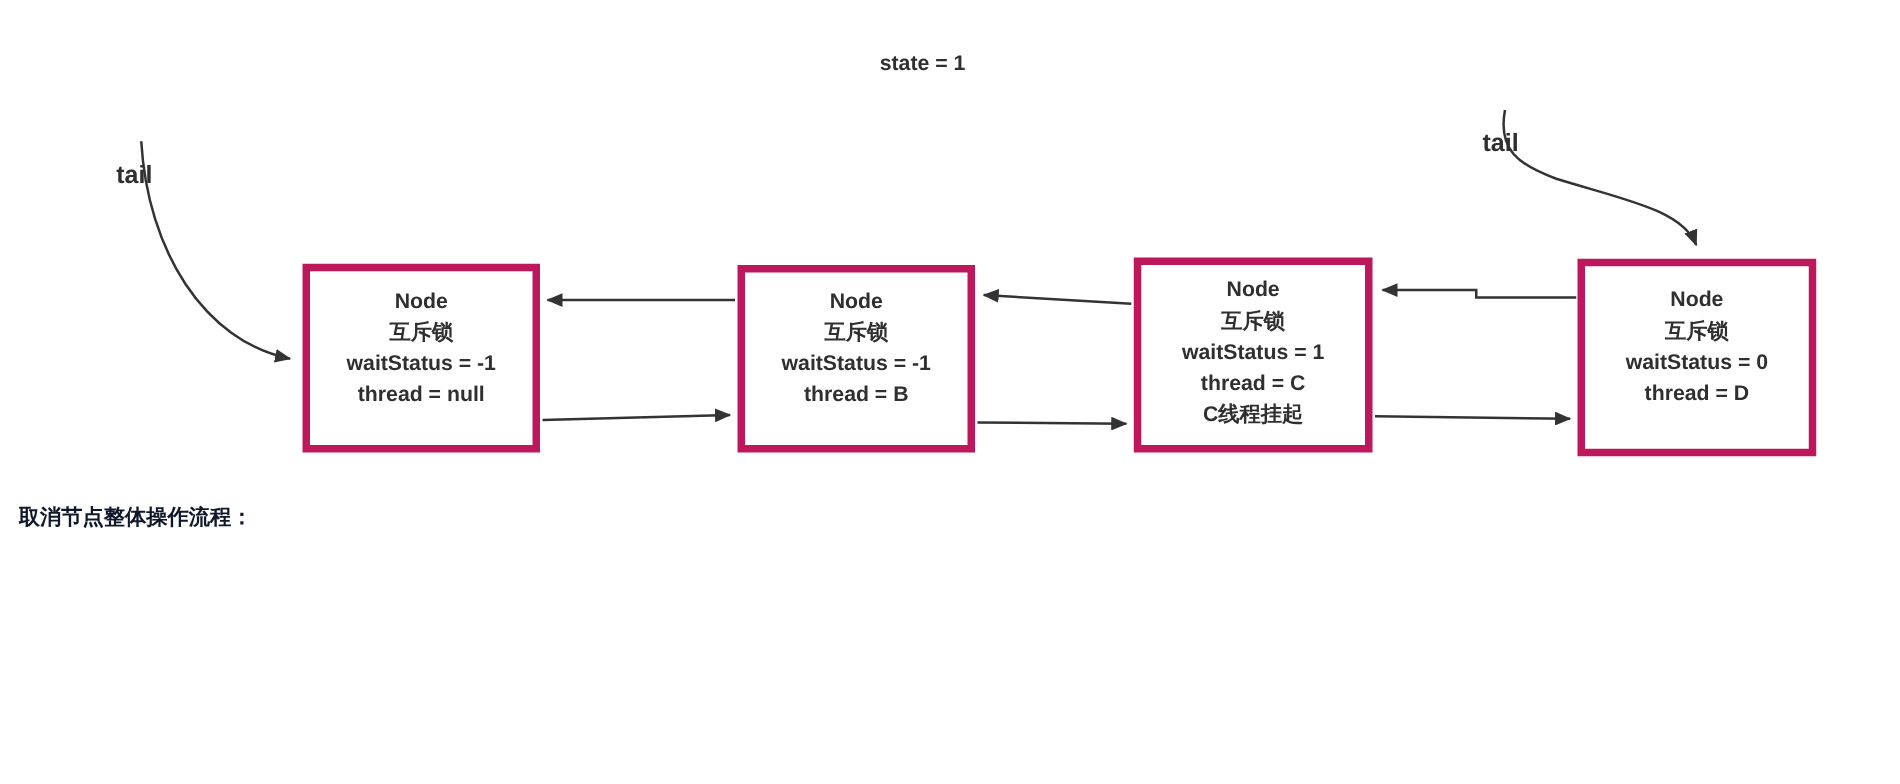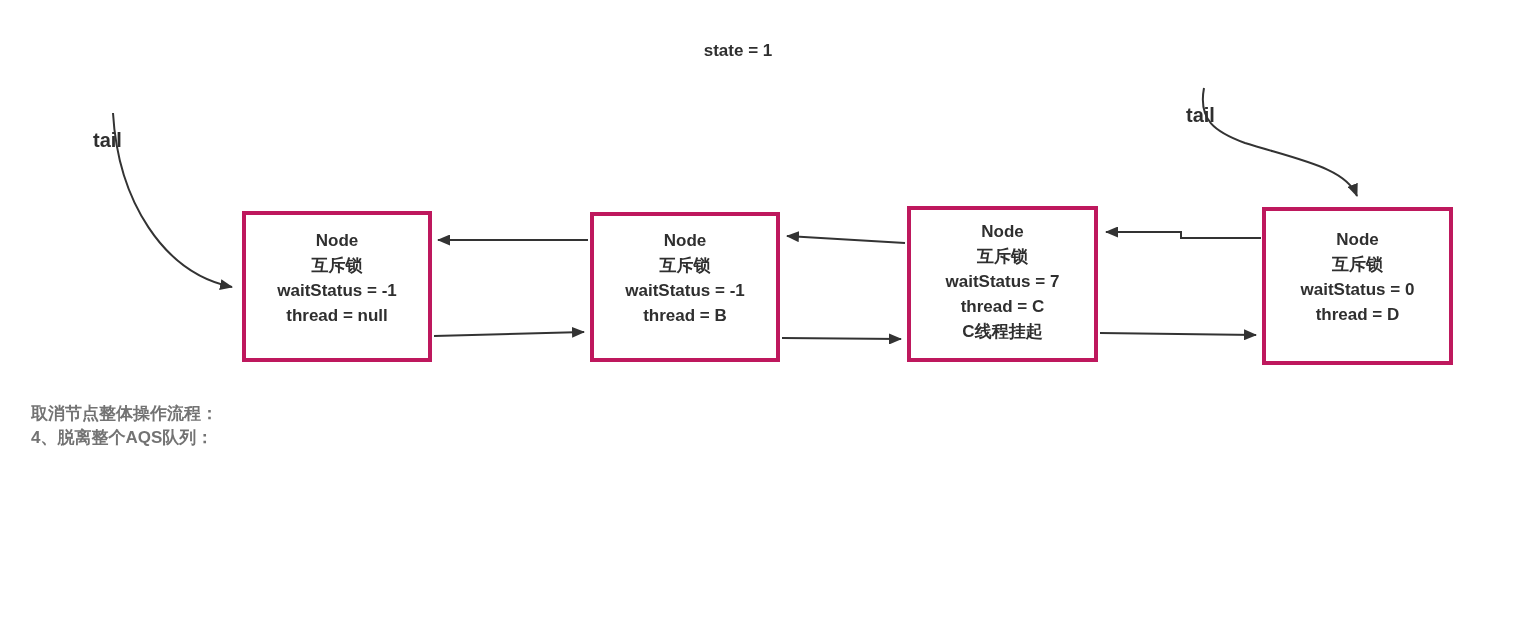--- a/index.html
+++ b/index.html
@@ -21,37 +21,37 @@
     white-space:nowrap;
     margin-top:47px;
   }
   .core-attr{
     position:absolute;left:653px;top:38px;width:170px;
     text-align:center;font-size:17px;font-weight:bold;line-height:25px;
     color:#2f2f2f;
   }
   .node{
     position:absolute;
-    border:4px solid #be185d;
+    border:6px solid #be185d;
     background:#ffffff;
     display:flex;flex-direction:column;
     align-items:center;justify-content:center;
     text-align:center;
     font-size:17px;font-weight:bold;line-height:25px;
     color:#2f2f2f;
     box-sizing:border-box;
   }
   .node.pad4{padding-bottom:18px;}
   .node.pad5{padding-bottom:6px;}
   .nl{white-space:nowrap;}
 
   .notes{
-    position:absolute;left:31px;top:402px;
+    position:absolute;left:15px;top:402px;
     font-size:17px;font-weight:bold;line-height:24px;
-    color:#737373;
+    color:#0f172a;
   }
   .note-line{white-space:nowrap;}
   .note-line.indent{padding-left:26px;}
 </style>
 </head>
 <body>
 
 <div class="canvas">
 
   <svg class="arrow-layer">
@@ -92,30 +92,29 @@
   <div class="node pad4" style="left:590px;top:212px;width:190px;height:150px;">
     <div class="nl">Node</div>
     <div class="nl">互斥锁</div>
     <div class="nl">waitStatus = -1</div>
     <div class="nl">thread = B</div>
   </div>
 
   <div class="node pad5" style="left:907px;top:206px;width:191px;height:156px;">
     <div class="nl">Node</div>
     <div class="nl">互斥锁</div>
-    <div class="nl">waitStatus = 7</div>
+    <div class="nl">waitStatus = 1</div>
     <div class="nl">thread = C</div>
     <div class="nl">C线程挂起</div>
   </div>
 
   <div class="node pad4" style="left:1262px;top:207px;width:191px;height:158px;">
     <div class="nl">Node</div>
     <div class="nl">互斥锁</div>
     <div class="nl">waitStatus = 0</div>
     <div class="nl">thread = D</div>
   </div>
 
   <div class="notes">
     <div class="note-line">取消节点整体操作流程：</div>
-    <div class="note-line">4、脱离整个AQS队列：</div>
   </div>
 
 </div>
 
 </body></html>

